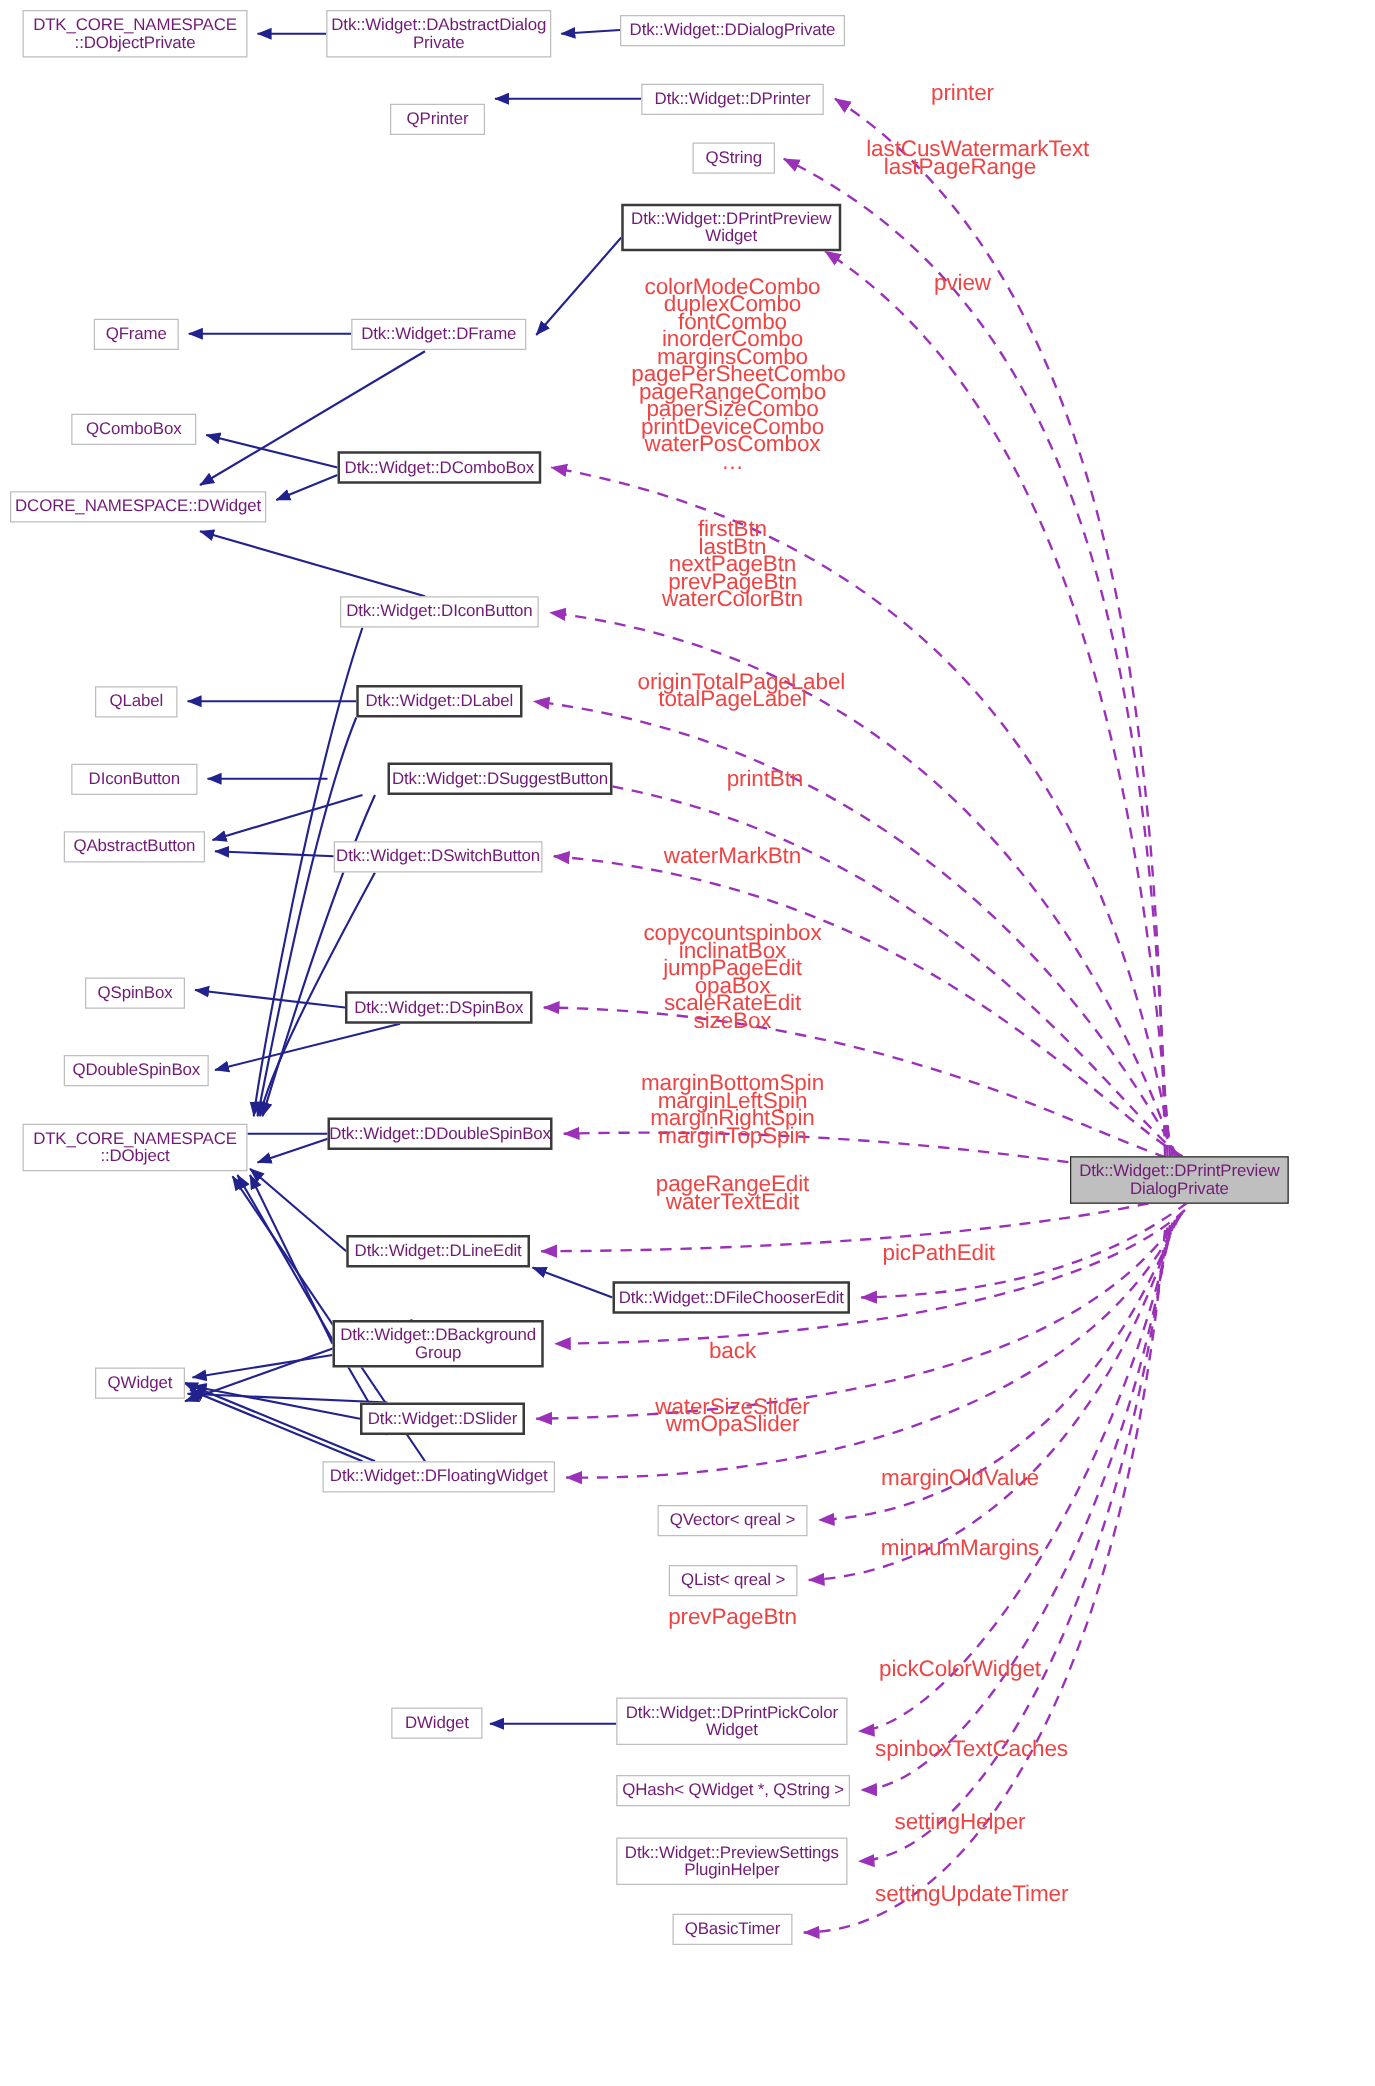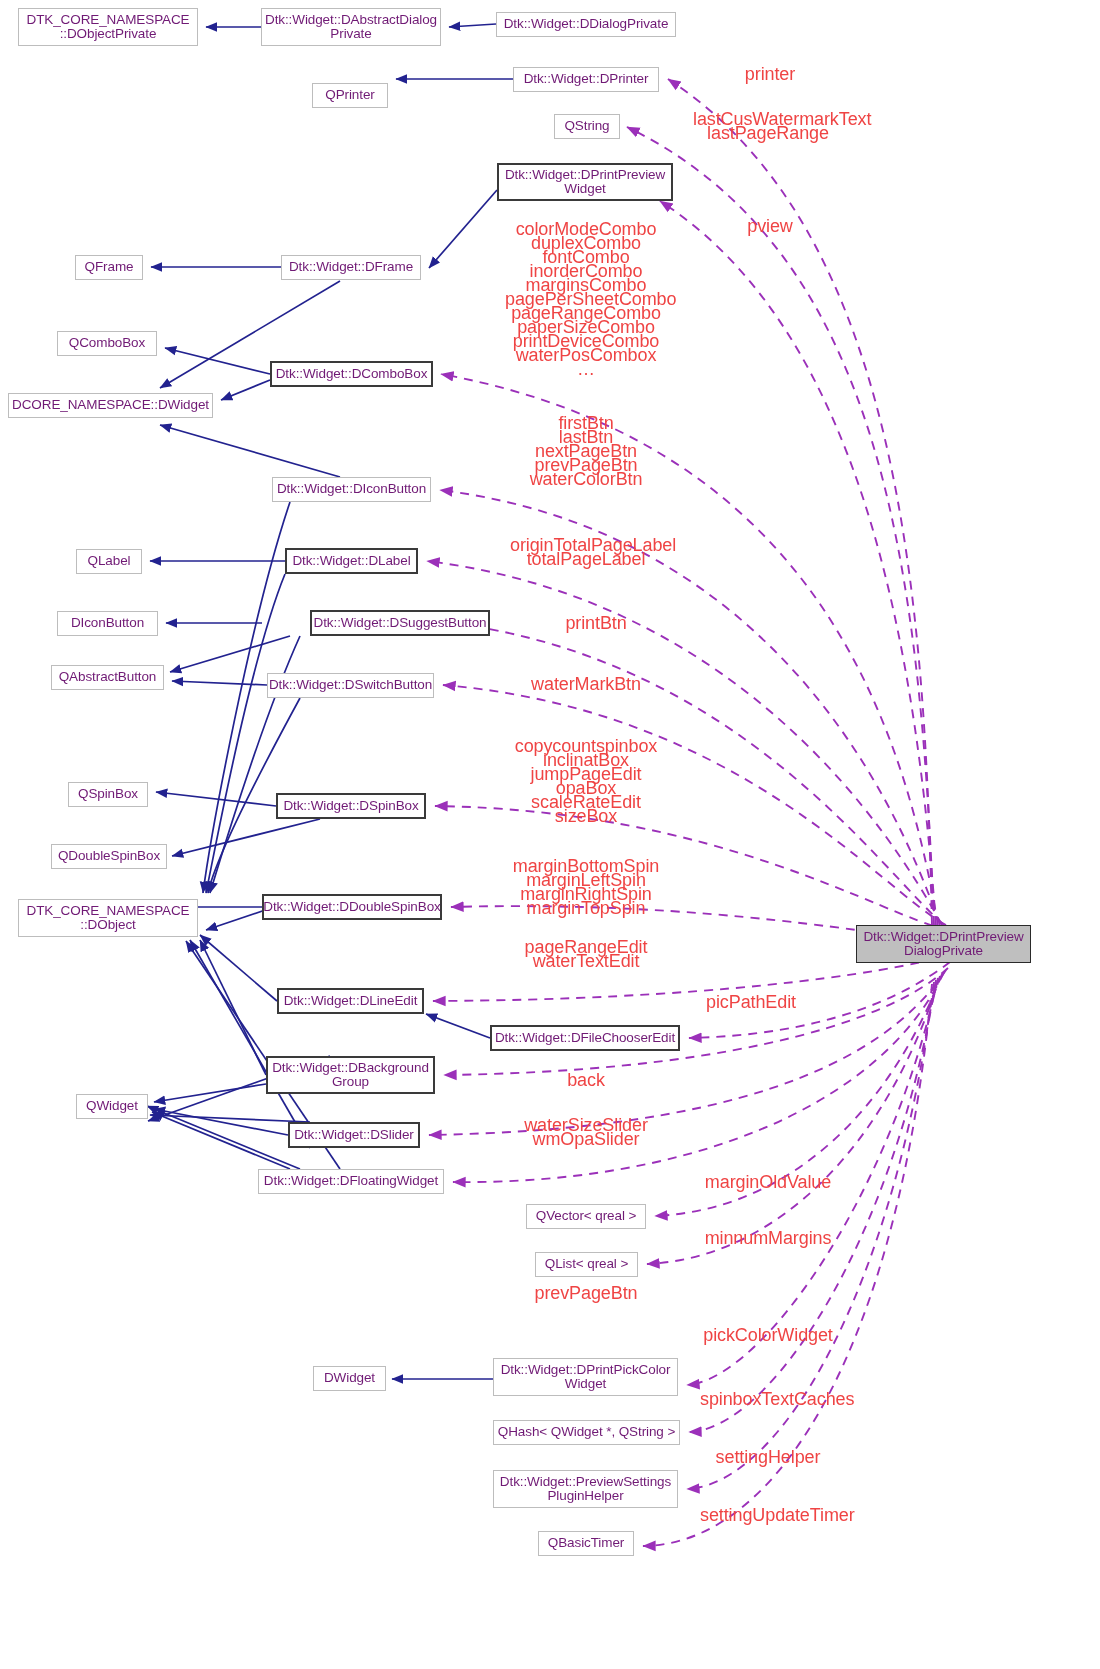--- a/index.html
+++ b/index.html
@@ -182,21 +182,21 @@
 printDeviceCombo
 waterPosCombox
 …</div>
       <div class="edge-label" style="left: 510px; top: 416px; width: 152px;">firstBtn
 lastBtn
 nextPageBtn
 prevPageBtn
 waterColorBtn</div>
       <div class="edge-label" style="left: 510px; top: 538px; width: 152px;">originTotalPageLabel
 totalPageLabel</div>
-      <div class="edge-label" style="left: 520px; top: 616px; width: 152px;">printBtn</div>
+      <div class="edge-label" style="left: 536px; top: 616px; width: 152px;">printBtn</div>
       <div class="edge-label" style="left: 510px; top: 677px; width: 152px;">waterMarkBtn</div>
       <div class="edge-label" style="left: 510px; top: 739px; width: 152px;">copycountspinbox
 inclinatBox
 jumpPageEdit
 opaBox
 scaleRateEdit
 sizeBox</div>
       <div class="edge-label" style="left: 510px; top: 859px; width: 152px;">marginBottomSpin
 marginLeftSpin
 marginRightSpin

